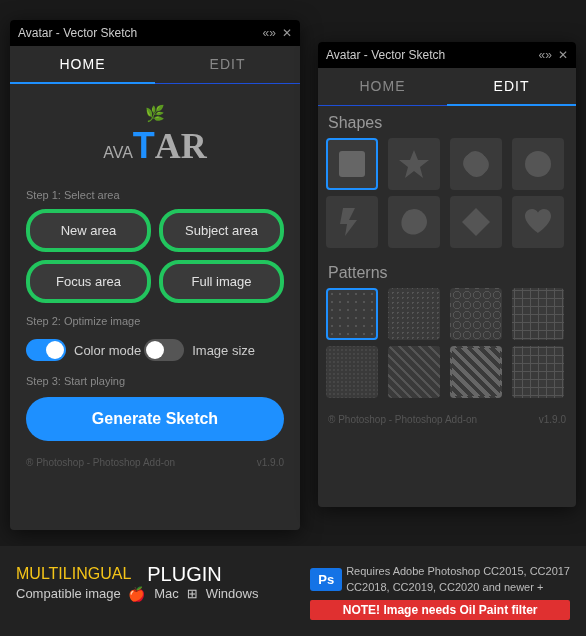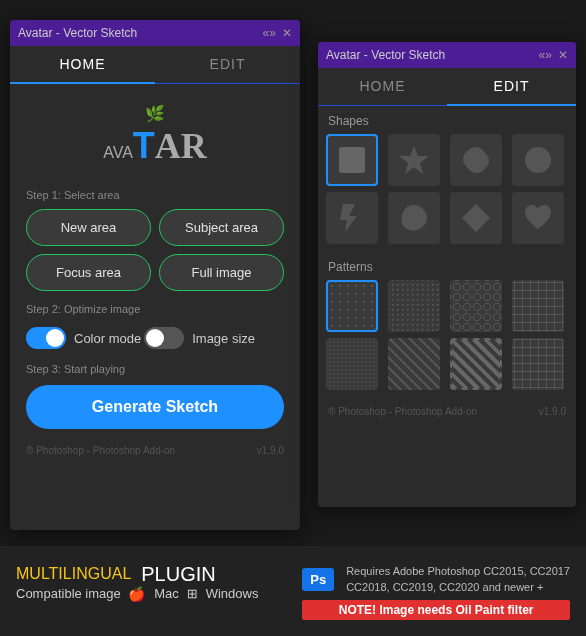--- a/index.html
+++ b/index.html
@@ -21,21 +21,21 @@
       height: 90px;
       background: #222;
       display: flex;
       flex-direction: column;
       justify-content: space-around;
       padding: 8px 16px;
     }
     .banner-top {
       display: flex;
       align-items: center;
-      gap: 6px;
+      gap: 12px;
     }
     .multilingual-yellow { color: #f5c518; }
     .compatible-row {
       display: flex;
       align-items: center;
       gap: 8px;
       color: #ccc;
       font-size: 13px;
     }
 
@@ -45,21 +45,21 @@
       top: 20px;
       left: 10px;
       width: 290px;
       height: 510px;
       background: #2b2b2b;
       border-radius: 4px;
       overflow: hidden;
       box-shadow: 0 4px 20px rgba(0,0,0,0.6);
     }
     .panel-titlebar {
-      background: #4c1d95;
+      background: #000000;
       height: 26px;
       display: flex;
       align-items: center;
       justify-content: space-between;
       padding: 0 8px;
     }
     .panel-title-text {
       color: #ccc;
       font-size: 12px;
     }
@@ -113,21 +113,21 @@
     }
 
     .area-buttons {
       display: grid;
       grid-template-columns: 1fr 1fr;
       gap: 8px;
       margin-bottom: 12px;
     }
     .area-btn {
       background: #3a3a3a;
-      border: 1px solid #22c55e;
+      border: 4px solid #22c55e;
       border-radius: 20px;
       color: #e0e0e0;
       font-size: 13px;
       padding: 10px 0;
       cursor: pointer;
       text-align: center;
       font-weight: 500;
     }
 
     .optimize-row {
@@ -205,21 +205,21 @@
       width: 258px;
       height: 465px;
       background: #2b2b2b;
       border-radius: 4px;
       overflow: hidden;
       box-shadow: 0 4px 20px rgba(0,0,0,0.6);
     }
 
     .shapes-label, .patterns-label {
       color: #999;
-      font-size: 12px;
+      font-size: 16px;
       padding: 8px 10px 6px;
     }
 
     .shapes-grid {
       display: grid;
       grid-template-columns: repeat(4, 1fr);
       gap: 6px;
       padding: 0 8px 8px;
     }
     .shape-item {
@@ -313,21 +313,21 @@
     }
 
     
     .ps-badge {
       background: #1473e6;
       color: #fff;
       font-size: 13px;
       font-weight: bold;
       padding: 4px 8px;
       border-radius: 3px;
-      margin-right: 12px;
+      margin-right: 4px;
     }
     .requires-text {
       color: #bbb;
       font-size: 11px;
       line-height: 1.5;
     }
     .note-bar {
       background: #e03030;
       color: #fff;
       font-size: 12px;

